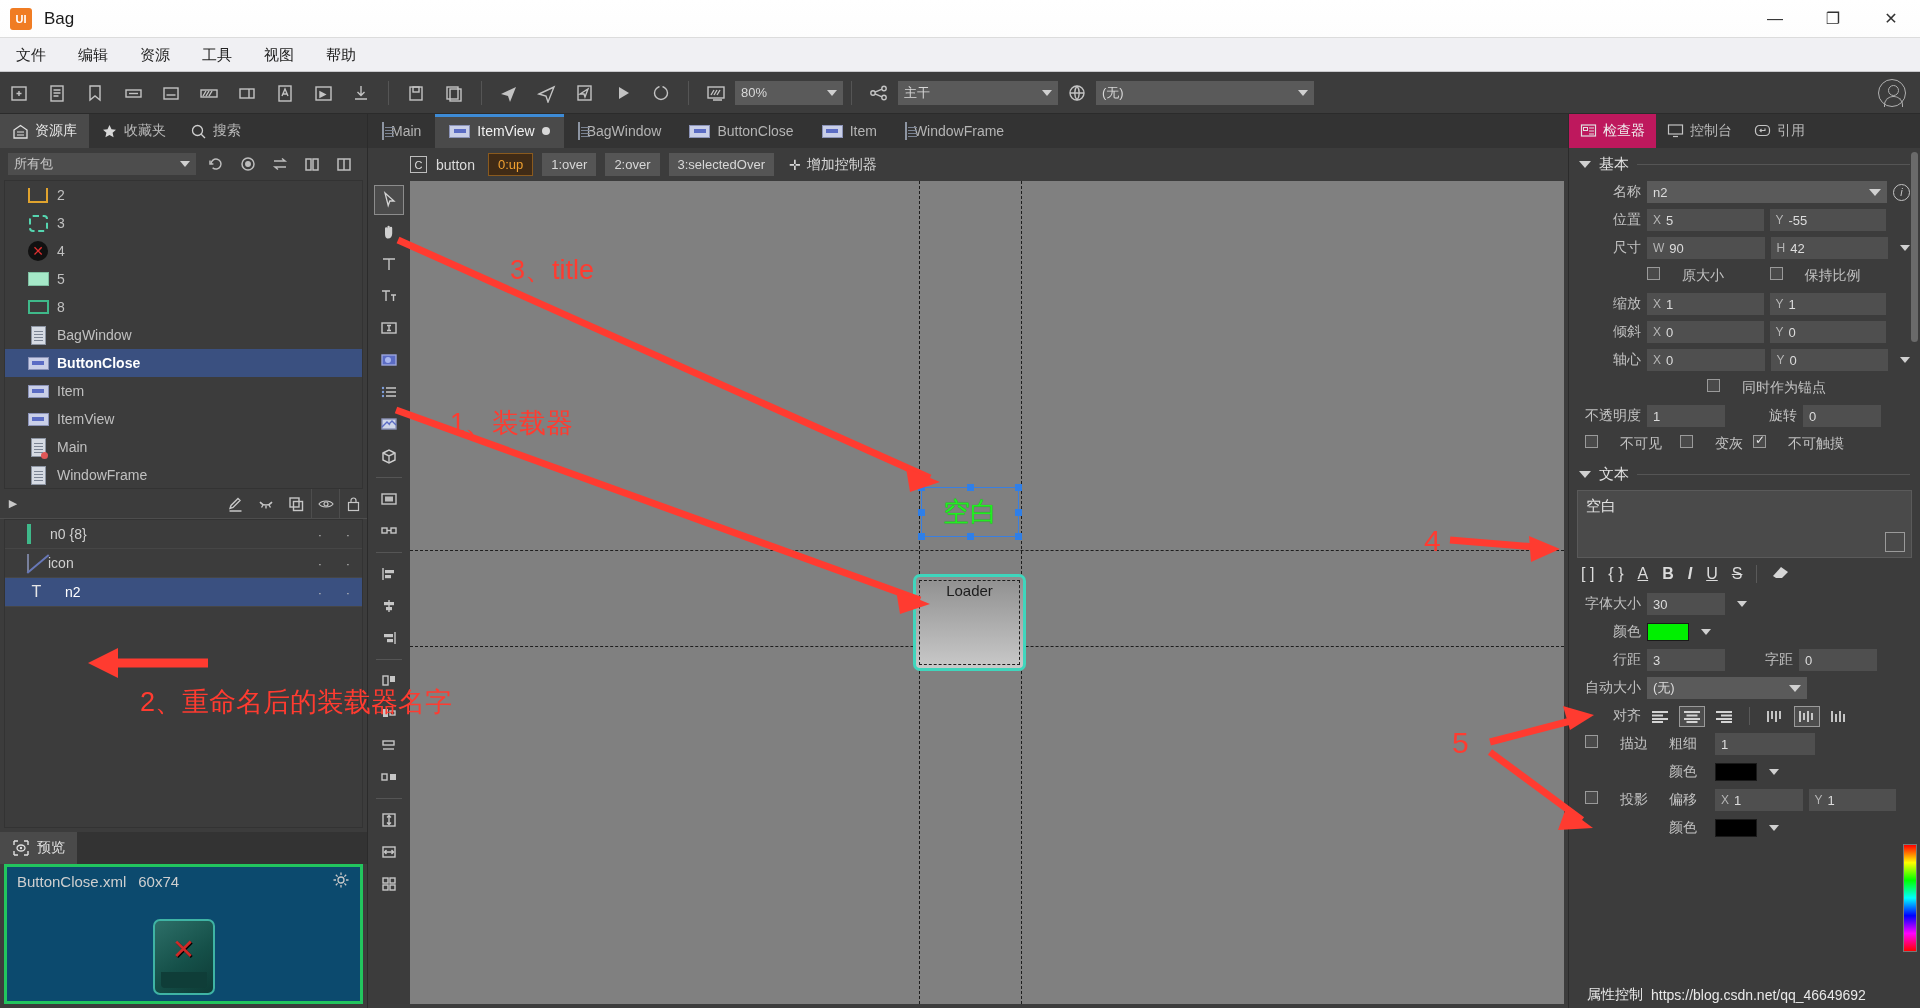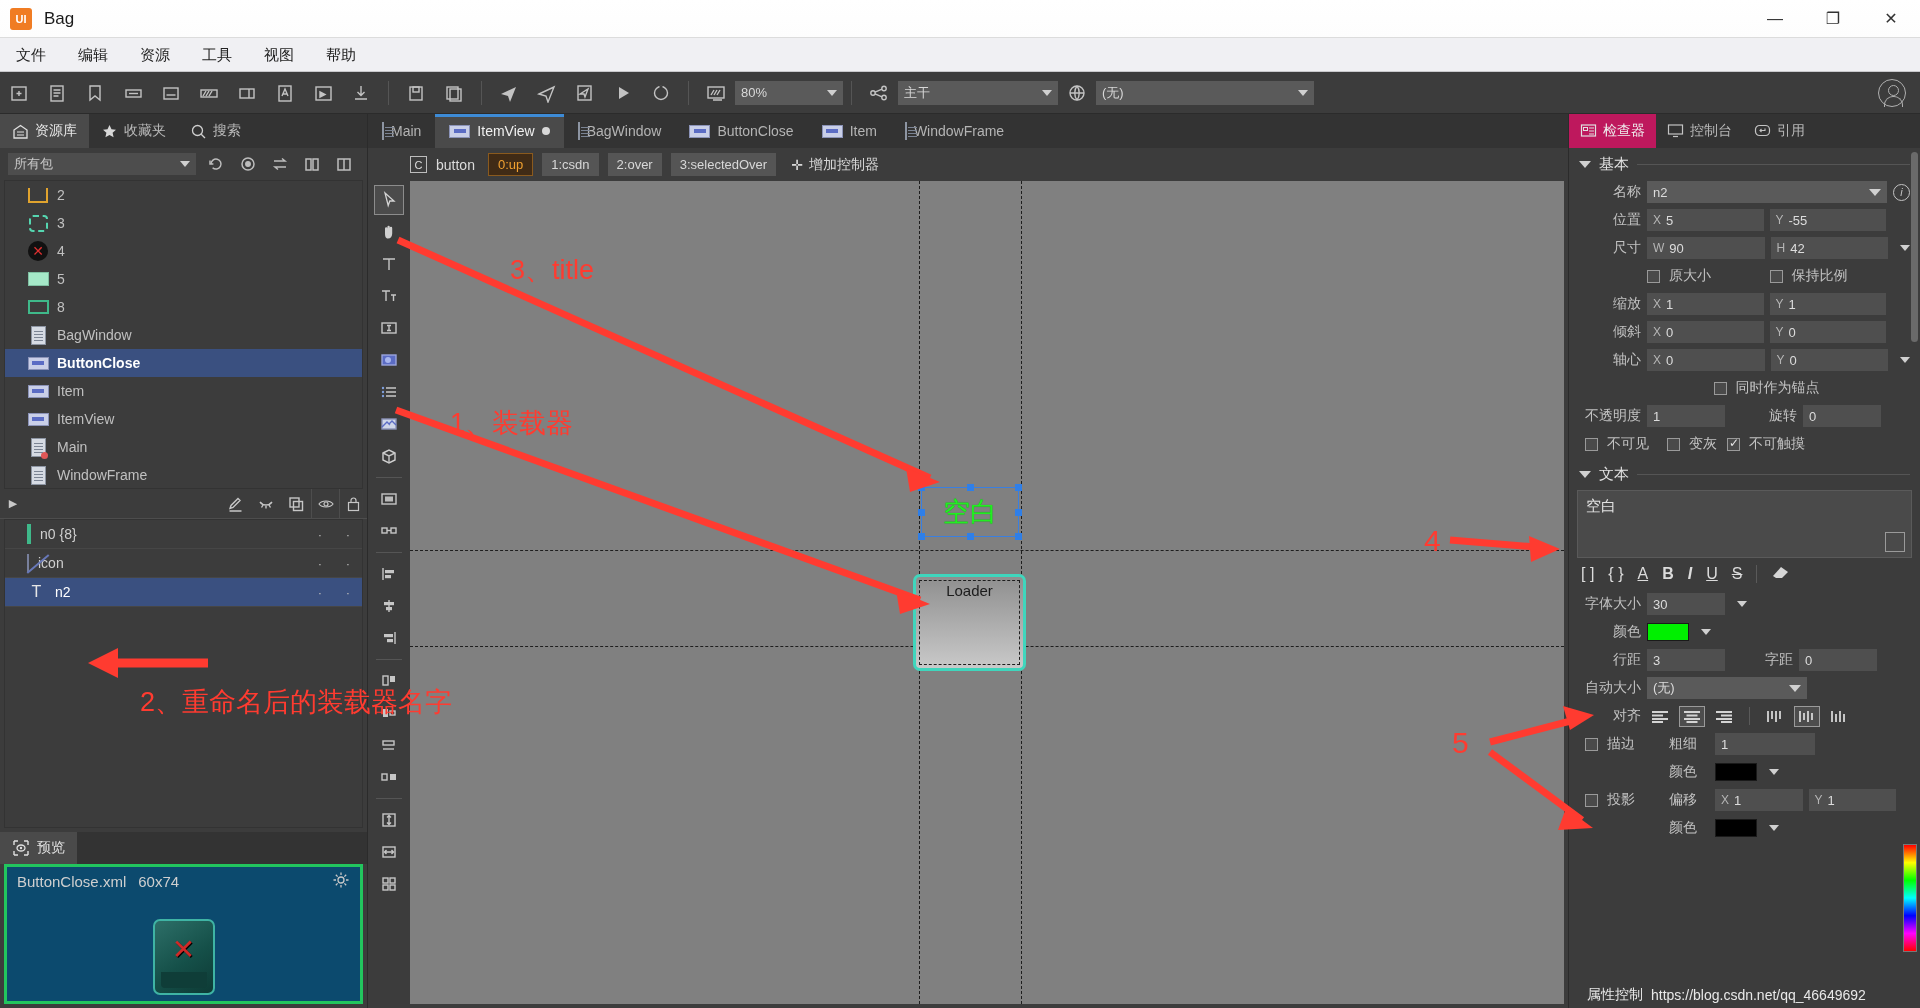--- a/index.html
+++ b/index.html
@@ -104,21 +104,21 @@
   .dl-tab.active{background:#4a4a4a;color:#eaeaea;}
   .dl-head{height:30px;display:flex;align-items:center;background:#3c3c3c;border-bottom:1px solid #4d4d4d;}
   .dl-head .tri{width:26px;text-align:center;color:#c8c8c8;font-size:11px;}
   .dl-head .hspace{flex:1;}
   .dl-hi{width:30px;display:flex;align-items:center;justify-content:center;}
   .dl-hi svg{stroke:#c6c6c6;fill:none;stroke-width:1.4;}
   .dl-col{width:28px;border-left:1px solid #4d4d4d;height:30px;display:flex;align-items:center;justify-content:center;}
   .dlbody{flex:1;background:#3c3c3c;border:1px solid #333;margin:0 4px 4px 4px;position:relative;overflow:hidden;}
   .dlrow{height:29px;display:flex;align-items:center;font-size:14px;color:#cfcfcf;border-bottom:1px solid #464646;}
   .dlrow.sel{background:#3a5080;color:#fff;}
-  .dlrow .nm{flex:1;display:flex;align-items:center;gap:9px;padding-left:22px;}
+  .dlrow .nm{flex:1;display:flex;align-items:center;gap:19px;padding-left:22px;}
   .dlrow .dotcol{width:28px;text-align:center;color:#bcbcbc;font-size:13px;}
   .ldicon{width:19px;height:19px;background:#cfd6e8;border:1px solid #78809c;position:relative;overflow:hidden;}
   .ldicon::after{content:"";position:absolute;left:-4px;top:8px;width:28px;height:2px;background:#6878b8;transform:rotate(-40deg);}
   .tIcon{width:19px;text-align:center;color:#e6e6e6;font-size:16px;}
 
   
   .pv-tabs{height:32px;display:flex;background:#333;}
   .pv-tab{display:flex;align-items:center;gap:7px;padding:0 12px;font-size:14px;color:#e0e0e0;background:#4a4a4a;}
   .pvbody{height:140px;background:#0c4a6e;border:3px solid #22c55e;margin:0 4px 4px 4px;position:relative;}
   .pv-line{display:flex;align-items:center;height:28px;padding:0 10px;color:#cfcfcf;font-size:15px;gap:12px;}
@@ -204,21 +204,21 @@
     display:flex;align-items:center;padding:0 6px;flex:1;min-width:0;
   }
   .fin.small{flex:0 0 78px;}
   .fin.xy{flex:1;}
   .xylbl{color:#b5b5b5;font-size:12px;margin-right:5px;}
   .cmb{height:22px;background:#5a5a5a;color:#dcdcdc;font-size:13px;display:flex;align-items:center;padding:0 6px;flex:1;}
   .cmbcaret{width:0;height:0;border-left:6px solid transparent;border-right:6px solid transparent;border-top:7px solid #d0d0d0;margin-left:auto;}
   .info-i{width:17px;height:17px;border-radius:50%;border:1.3px solid #c3c3c3;color:#c3c3c3;font-size:11px;display:flex;align-items:center;justify-content:center;font-style:italic;}
   .cbx{width:13px;height:13px;border:1px solid #9a9a9a;background:#4a4a4a;flex:0 0 13px;position:relative;}
   .cbx.on::after{content:"✓";position:absolute;left:1px;top:-3px;color:#e8e8e8;font-size:12px;}
-  .ckrow{display:flex;align-items:center;gap:9px;color:#c2c2c2;font-size:14px;}
+  .ckrow{display:flex;align-items:flex-start;gap:22px;color:#c2c2c2;font-size:14px;}
   .textarea{
     margin:2px 8px 0 8px;height:68px;background:#4a4a4a;border:1px solid #5a5a5a;
     color:#e2e2e2;font-size:15px;padding:6px 8px;position:relative;
   }
   .ta-edit{position:absolute;right:6px;bottom:5px;width:20px;height:20px;border:1px solid #9a9a9a;}
   .fmtrow{display:flex;align-items:center;gap:14px;padding:6px 12px;color:#dcdcdc;font-size:16px;}
   .fmtrow .sep{width:1px;height:18px;background:#5a5a5a;}
   .swatch{width:42px;height:18px;border:1px solid #1a1a1a;}
   .alignbtn{width:26px;height:21px;display:flex;align-items:center;justify-content:center;}
   .alignbtn.on{border:1px solid #9a9a9a;background:#4d4d4d;}
@@ -652,21 +652,21 @@
       <div class="dtab">
         <span><span class="doc"></span></span>
         <span>WindowFrame</span>
       </div>
     </div>
 
     <div class="ctrlbar">
       <span class="cbadge">C</span>
       <span class="cname">button</span>
       <span class="cstate on">0:up</span>
-      <span class="cstate">1:csdn</span>
+      <span class="cstate">1:over</span>
       <span class="cstate">2:over</span>
       <span class="cstate">3:selectedOver</span>
       <span class="addctrl">
         <span>✛</span>
         <span>增加控制器</span>
       </span>
     </div>
 
     <div class="stagewrap">
       <div class="vtools">

